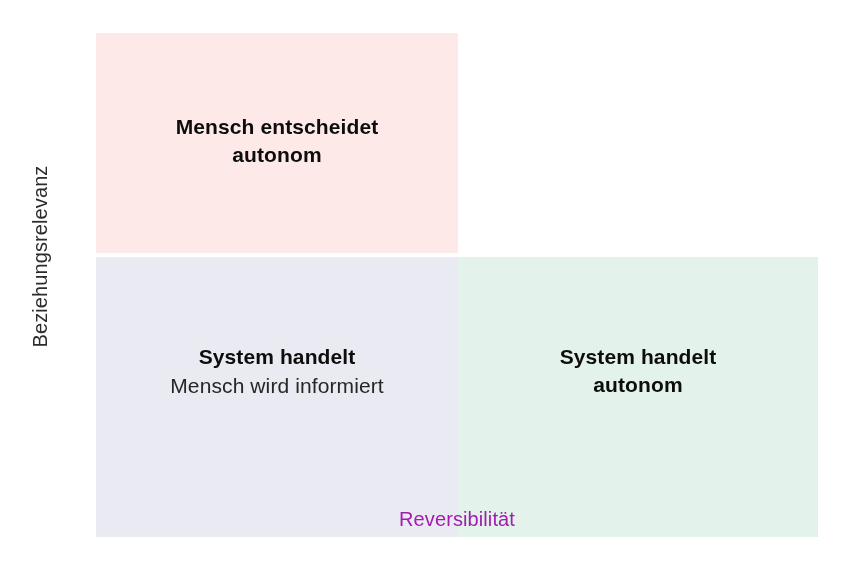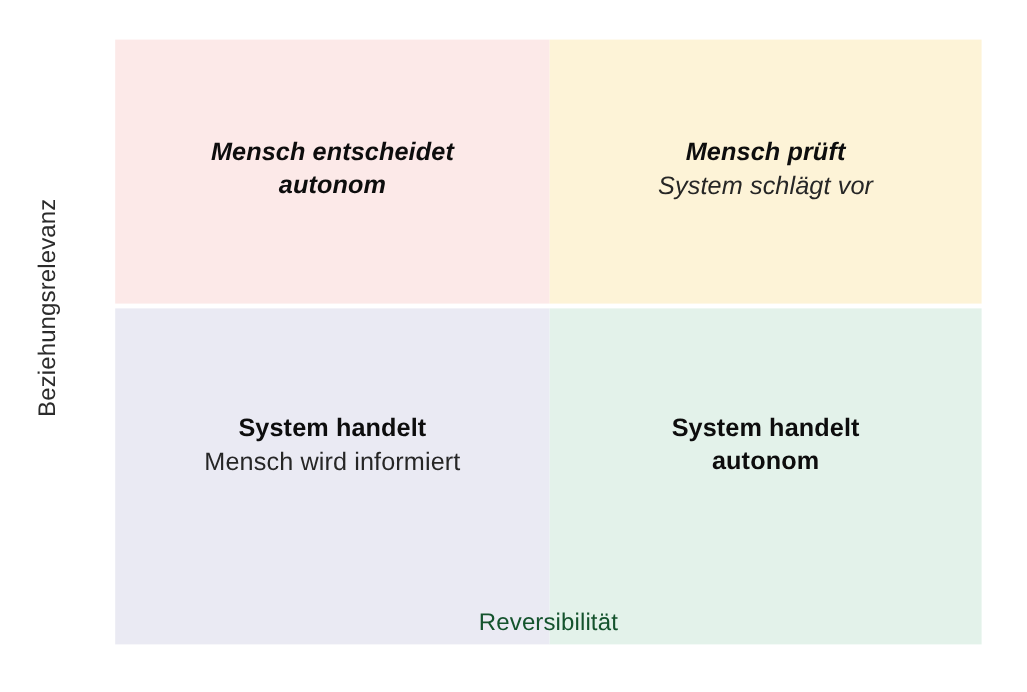--- a/index.html
+++ b/index.html
@@ -45,21 +45,21 @@
 
   
   .x-axis-label {
     position: absolute;
     left: 96px;
     top: 508px;
     width: 722px;
     text-align: center;
     font-size: 20px;
     font-weight: 400;
-    color: #14532d;
+    color: #a21caf;
     letter-spacing: 0.1px;
     white-space: nowrap;
   }
 
   
   .matrix {
     position: absolute;
     left: 96px;
     top: 33px;
     width: 722px;
@@ -71,21 +71,21 @@
     box-sizing: border-box;
     display: flex;
     flex-direction: column;
     align-items: center;
     justify-content: flex-start;
     text-align: center;
     padding: 0 14px;
   }
 
   
-  .q-tl, .q-tr { top: 0; height: 220px; padding-top: 80px; font-style: italic; }
+  .q-tl, .q-tr { top: 0; height: 220px; padding-top: 80px; }
   
   .q-bl, .q-br { top: 224px; height: 280px; padding-top: 86px; }
 
   .q-tl, .q-bl { left: 0; width: 362px; }
   .q-tr, .q-br { left: 362px; width: 360px; }
 
   .q-tl { background: #fce9e8; }
   .q-tr { background: #fdf3d7; }
   .q-bl { background: #eaeaf3; }
   .q-br { background: #e3f2ea; }
@@ -114,24 +114,20 @@
 
   <div class="y-axis-label">Beziehungsrelevanz</div>
 
   <div class="matrix">
 
     <div class="quadrant q-tl" style="background: rgb(252, 233, 232);">
       <div class="line-bold">Mensch entscheidet</div>
       <div class="line-bold">autonom</div>
     </div>
 
-    <div class="quadrant q-tr" style="background: rgb(253, 243, 215);">
-      <div class="line-bold">Mensch prüft</div>
-      <div class="line-regular">System schlägt vor</div>
-    </div>
 
     <div class="quadrant q-bl" style="background: rgb(234, 234, 243);">
       <div class="line-bold">System handelt</div>
       <div class="line-regular">Mensch wird informiert</div>
     </div>
 
     <div class="quadrant q-br" style="background: rgb(227, 242, 234);">
       <div class="line-bold">System handelt</div>
       <div class="line-bold">autonom</div>
     </div>

